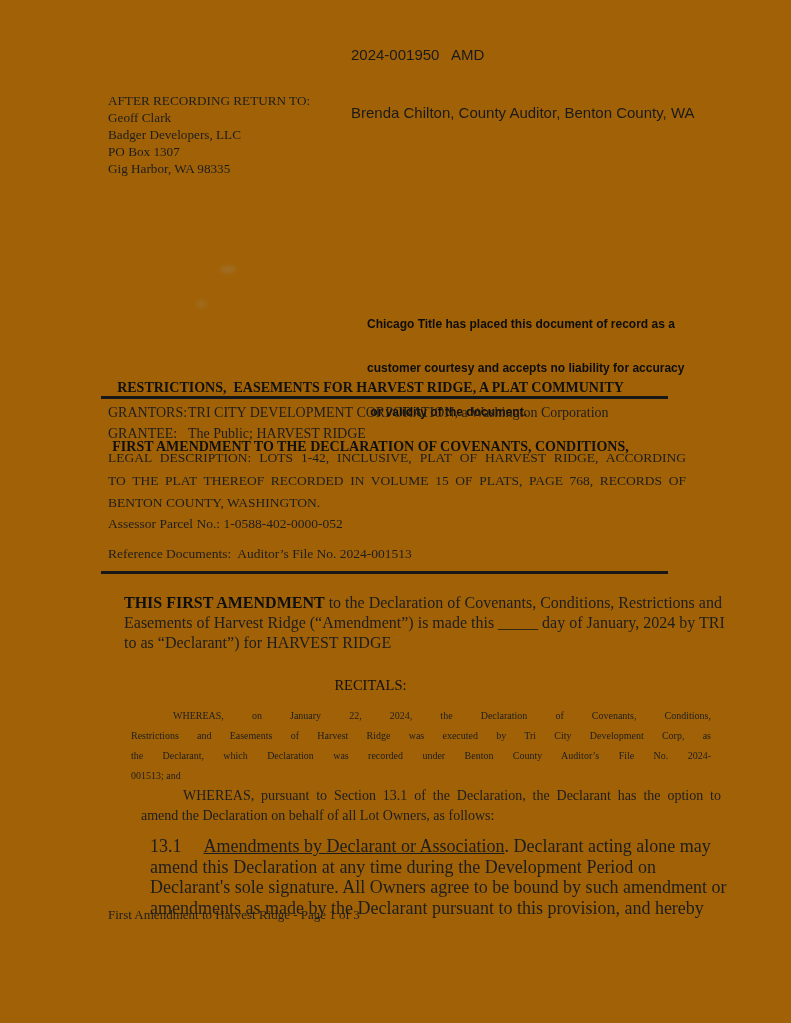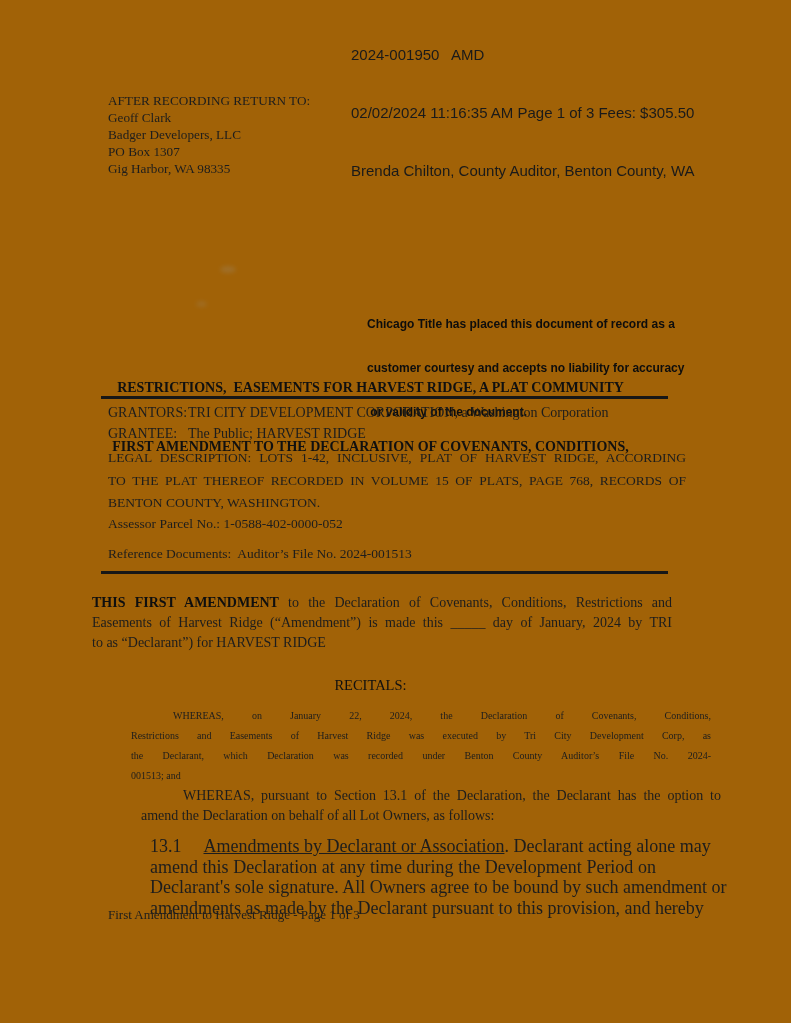--- a/index.html
+++ b/index.html
@@ -22,21 +22,21 @@
             font-weight:bold;font-size:14px;line-height:19.5px;color:#101010;}
   .rule{left:101px;width:567px;height:3px;background:#171717;}
   .rule1{top:396px;}
   .rule2{top:571px;}
   .parties{left:108px;top:402px;font-size:14px;line-height:21.3px;}
   .party-row{display:flex;}
   .party-label{width:80px;flex:0 0 80px;}
   .legal{left:108px;top:447px;width:578px;font-size:13.5px;line-height:22.5px;}
   .assessor{left:108px;top:516px;font-size:13.5px;}
   .reference{left:108px;top:546px;font-size:13.5px;}
-  .intro{left:92px;top:593px;width:580px;font-size:14px;line-height:20px;}
+  .intro{left:124px;top:593px;width:580px;font-size:16px;line-height:20px;}
   .recitals{left:108px;top:677px;width:525px;text-align:center;
             font-weight:normal;font-size:14.5px;color:#101010;}
   .whereas1{left:108px;top:706px;width:580px;font-size:10px;line-height:20px;margin-left:23px;}
   .whereas2{left:124px;top:786px;width:580px;font-size:14px;line-height:20px;margin-left:17px;}
   .sec131{left:150px;top:836px;width:506px;font-size:18px;line-height:20.6px;}
   .sec-num{margin-right:22px;}
   .sec-head{text-decoration:underline;}
   .footer{left:108px;top:907px;font-size:13px;}
   b.lead{color:#0f0f0f;}
 
@@ -48,21 +48,20 @@
   .d1{left:481px;top:910px;width:3px;height:2px;opacity:.55;}
   .d2{left:498px;top:914px;width:2px;height:2px;opacity:.5;}
 </style>
 </head>
 <body>
 
 <div id="page">
 
   <div class="abs stamp pre">
     <div>2024-001950   AMD</div>
-    <div>02/02/2024 11:16:35 AM Page 1 of 3 Fees: $305.50</div>
     <div>Brenda Chilton, County Auditor, Benton County, WA</div>
   </div>
 
   <div class="abs return">
     <div>AFTER RECORDING RETURN TO:</div>
     <div>Geoff Clark</div>
     <div>Badger Developers, LLC</div>
     <div>PO Box 1307</div>
     <div>Gig Harbor, WA 98335</div>
   </div>

